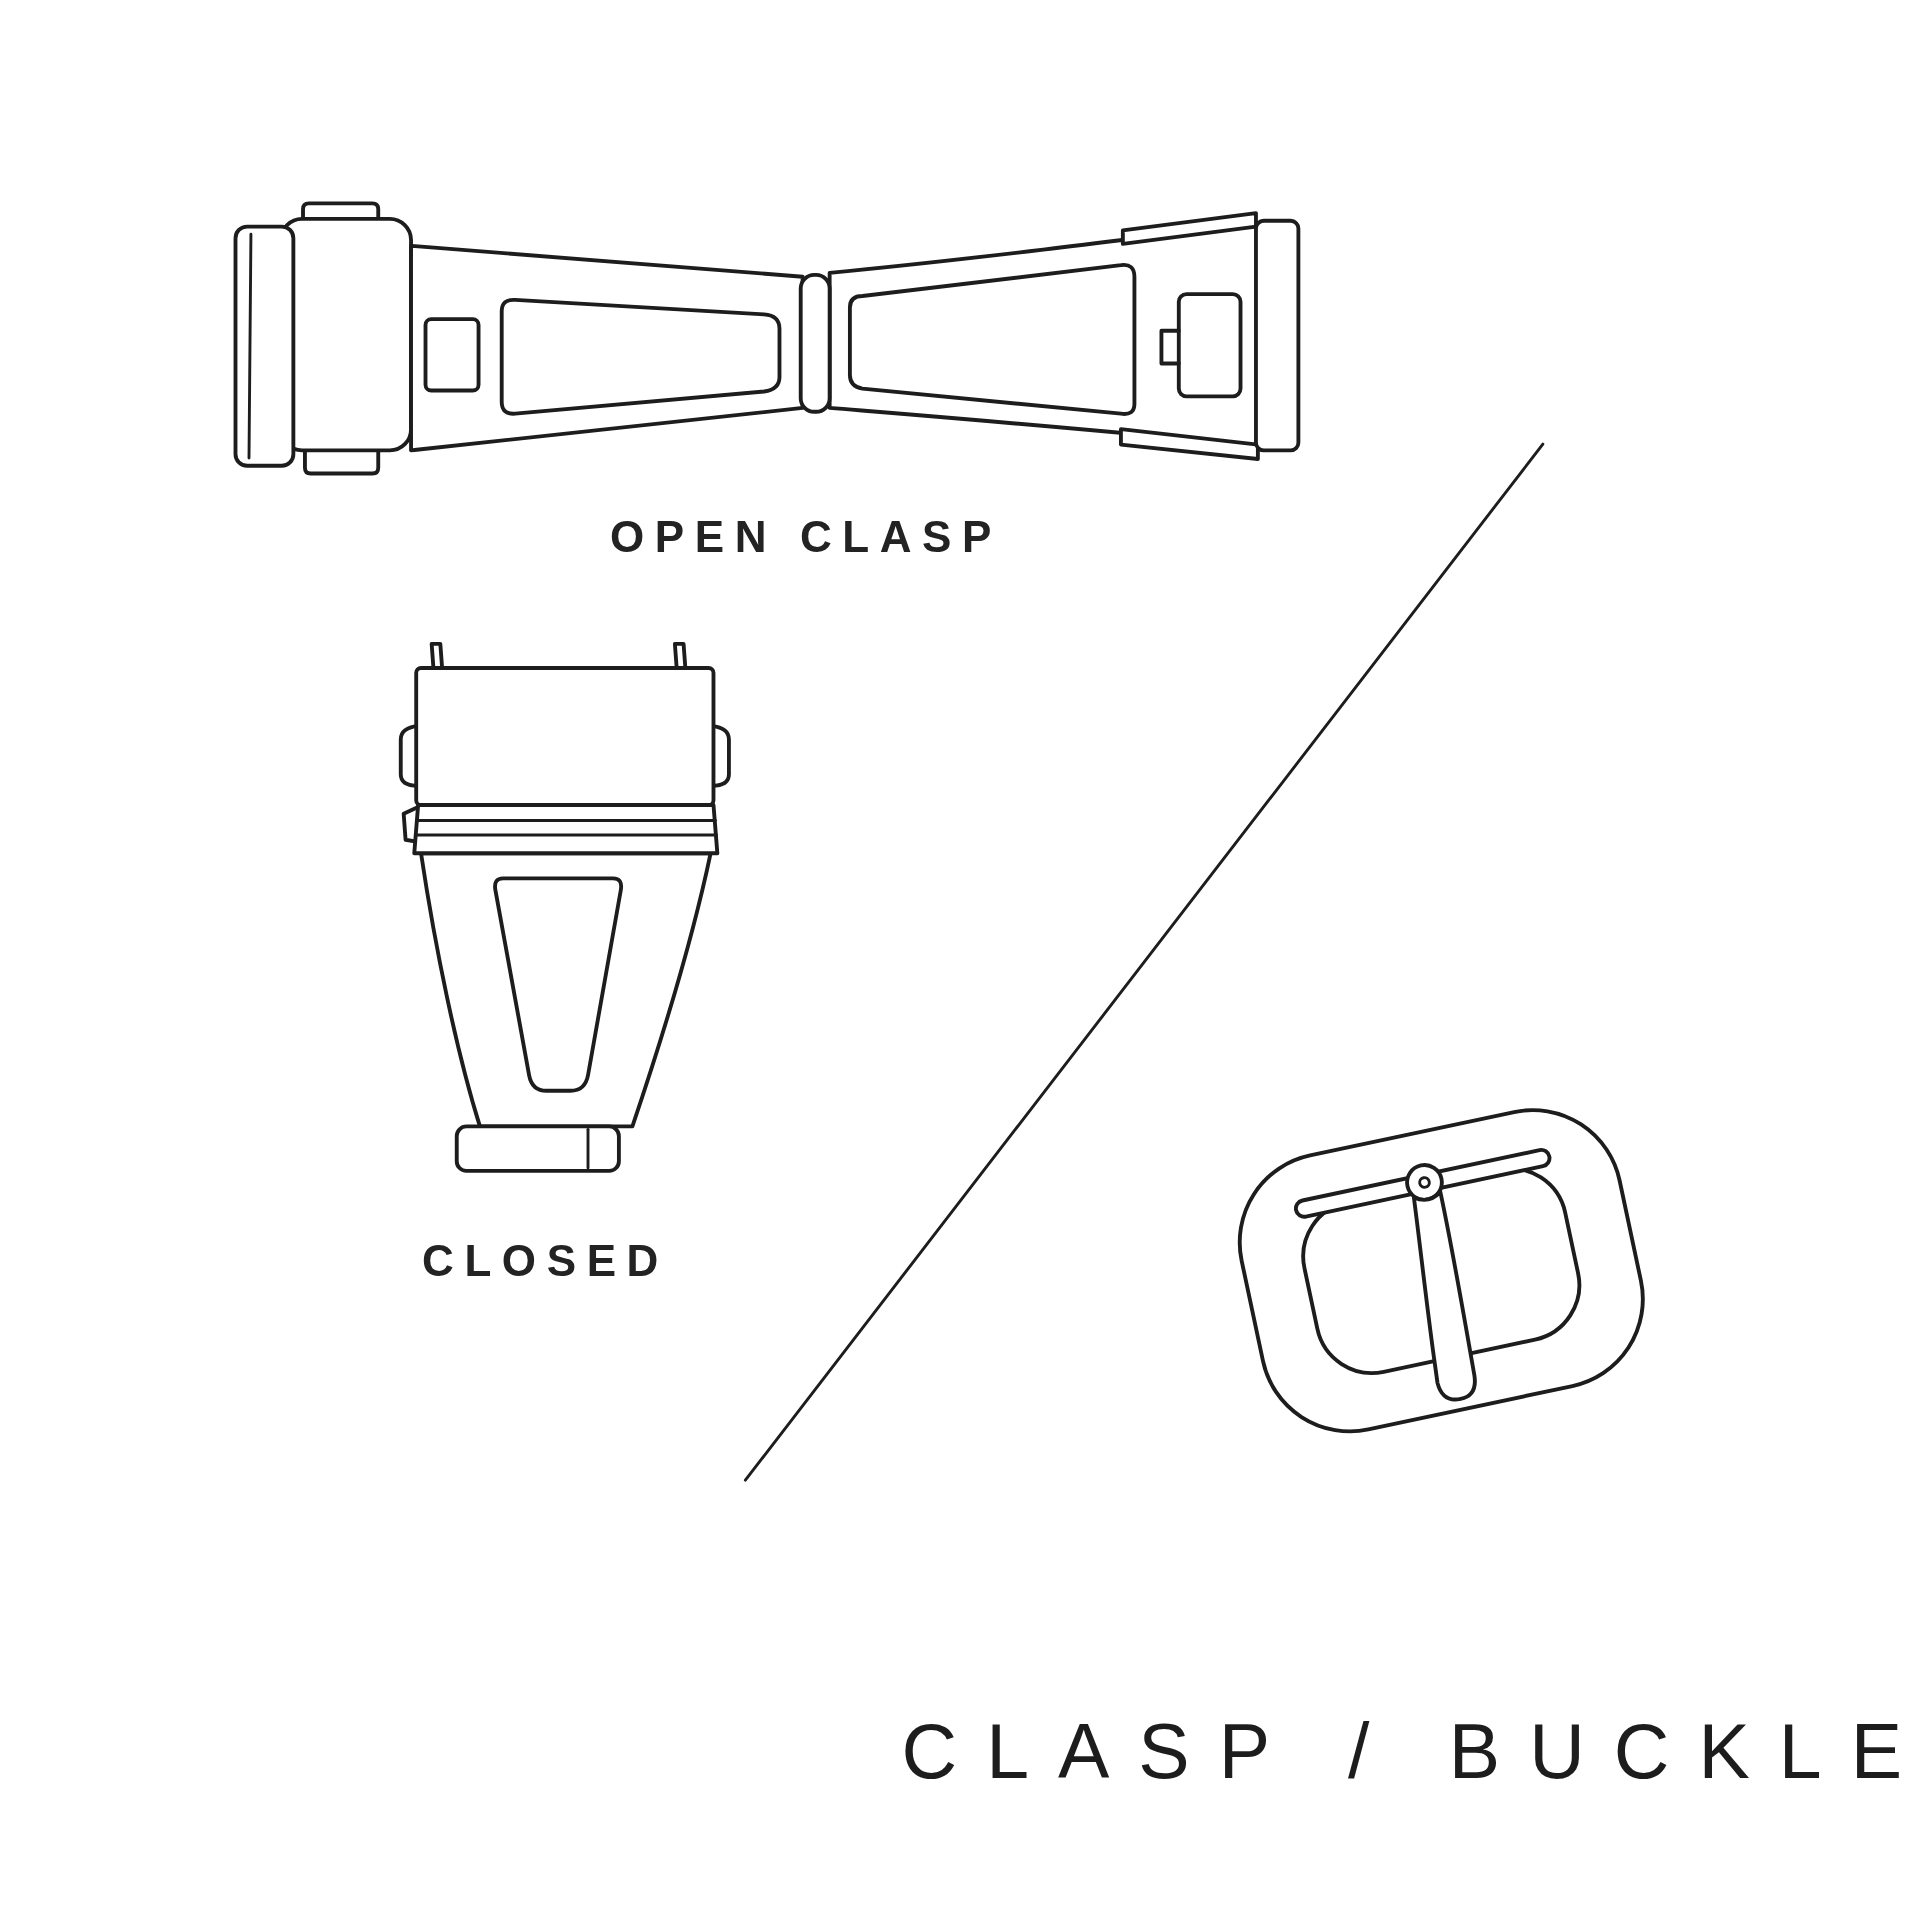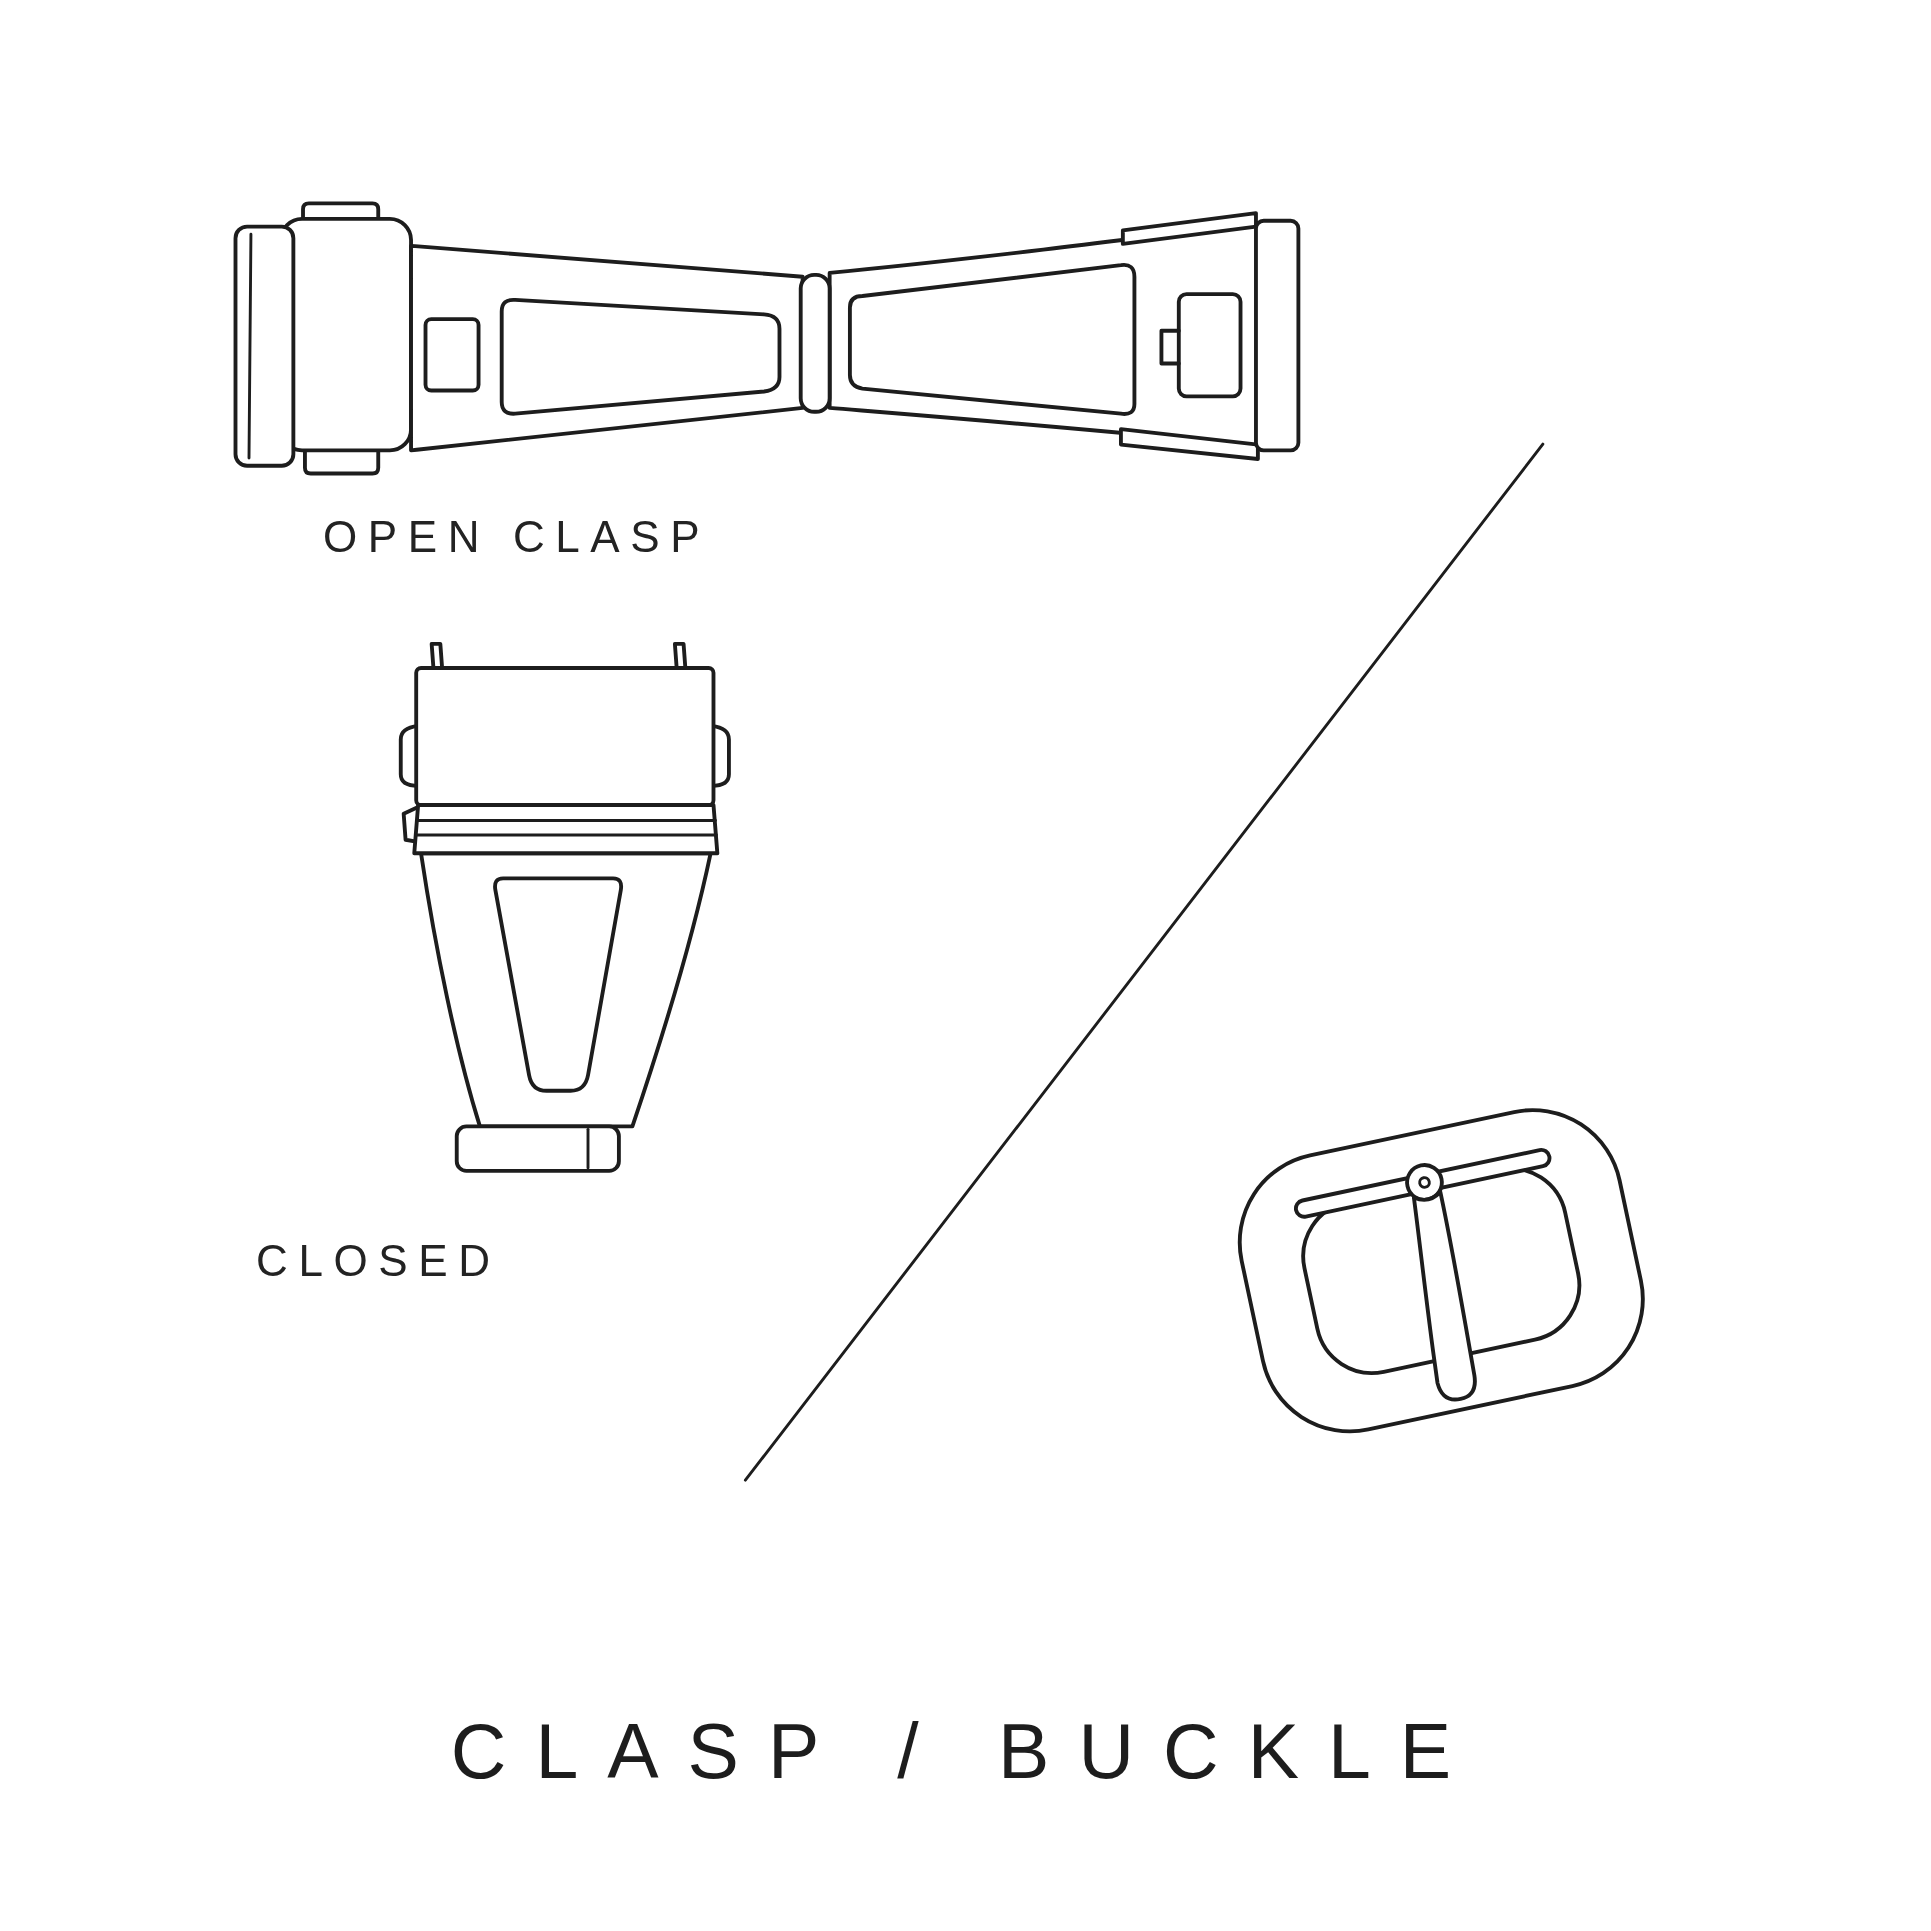--- a/index.html
+++ b/index.html
@@ -32,32 +32,33 @@
     width: 1931px; height: 1931px;
     pointer-events: none;
   }
   .divider-svg line {
     stroke: var(--line);
     stroke-width: 3;
     stroke-linecap: round;
   }
   .caption {
     position: absolute;
+    text-align: center;
     font-size: 44px;
     letter-spacing: 10.6px;
     color: var(--text);
-    font-weight: 400;
+    font-weight: 700;
     white-space: nowrap;
   }
   .page-title {
     position: absolute;
     left: 0;
     top: 1707px;
     width: 1931px;
-    text-align: center;
+    text-align: right;
     font-size: 77px;
     letter-spacing: 29px;
     color: var(--line);
     font-weight: 400;
     white-space: nowrap;
   }
 </style>
 </head>
 <body>
 

